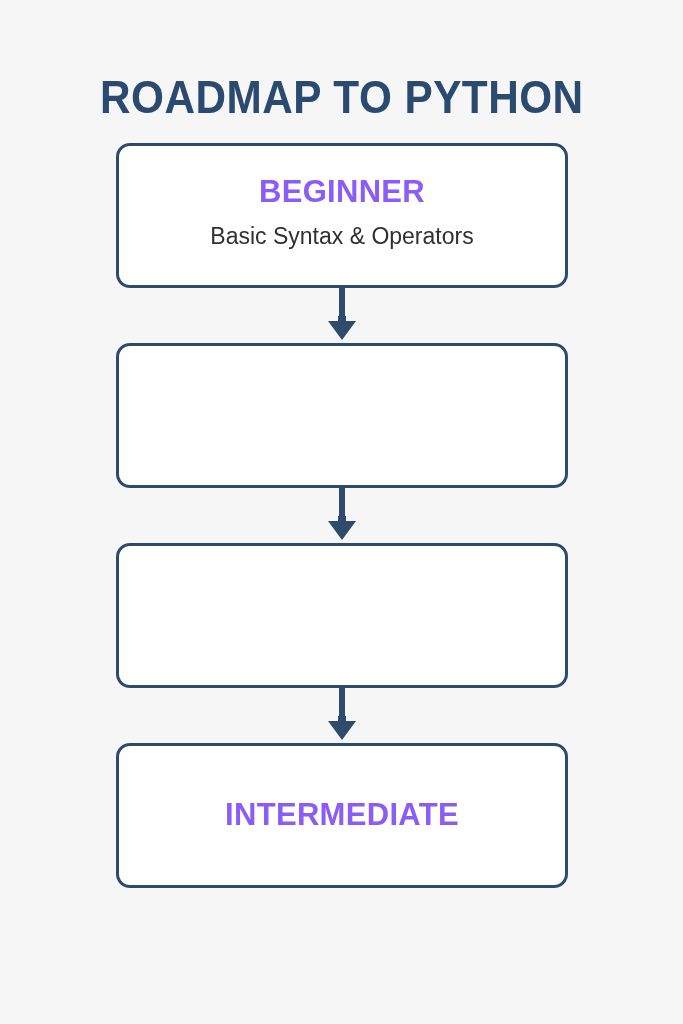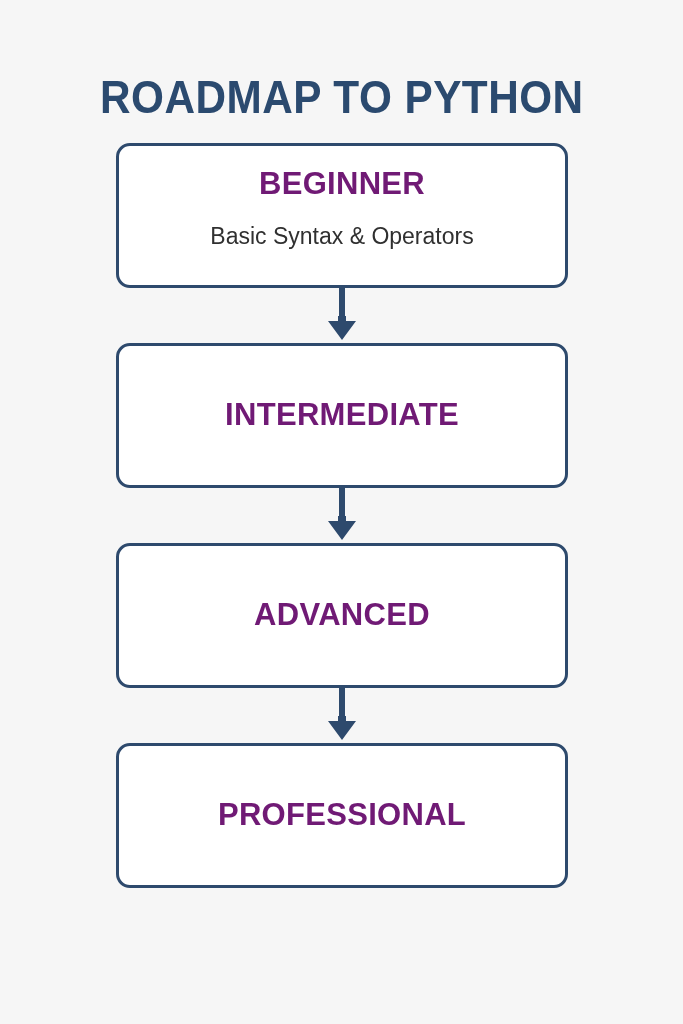--- a/index.html
+++ b/index.html
@@ -65,34 +65,34 @@
     align-items: center;
     justify-content: center;
   }
 
   .stage-title {
     font-family: "Liberation Sans", sans-serif;
     font-weight: 700;
     font-size: 31px;
     line-height: 38px;
     letter-spacing: 0.3px;
-    color: #701a75;
+    color: #8b5cf6;
     text-align: center;
     margin: 0 0 2px 0;
     white-space: nowrap;
   }
 
   .stage-sub {
     font-family: "Liberation Sans", sans-serif;
     font-weight: 400;
     font-size: 23px;
     line-height: 30px;
     color: #303030;
     text-align: right;
-    margin: 16px;
+    margin: 8px;
     white-space: nowrap;
   }
 
   
   .connector {
     position: relative;
     width: 452px;
     height: 55px;
   }
   .connector svg {
@@ -119,39 +119,37 @@
     </div>
 
     <div class="connector">
       <svg width="452" height="55" viewBox="0 0 452 55" xmlns="http://www.w3.org/2000/svg">
         <rect x="223" y="0" width="6" height="36" fill="#2e4a6d"></rect>
         <path d="M226 52 L212 33 L222 33 L222 28 L230 28 L230 33 L240 33 Z" fill="#2e4a6d"></path>
       </svg>
     </div>
 
     <div class="stage-box">
-      <div class="stage-title">INTERMEDIATE</div>
     </div>
 
     <div class="connector">
       <svg width="452" height="55" viewBox="0 0 452 55" xmlns="http://www.w3.org/2000/svg">
         <rect x="223" y="0" width="6" height="36" fill="#2e4a6d"></rect>
         <path d="M226 52 L212 33 L222 33 L222 28 L230 28 L230 33 L240 33 Z" fill="#2e4a6d"></path>
       </svg>
     </div>
 
     <div class="stage-box">
-      <div class="stage-title">ADVANCED</div>
     </div>
 
     <div class="connector">
       <svg width="452" height="55" viewBox="0 0 452 55" xmlns="http://www.w3.org/2000/svg">
         <rect x="223" y="0" width="6" height="36" fill="#2e4a6d"></rect>
         <path d="M226 52 L212 33 L222 33 L222 28 L230 28 L230 33 L240 33 Z" fill="#2e4a6d"></path>
       </svg>
     </div>
 
     <div class="stage-box">
-      <div class="stage-title">PROFESSIONAL</div>
+      <div class="stage-title">INTERMEDIATE</div>
     </div>
 
   </div>
 </div>
 
 </body></html>

